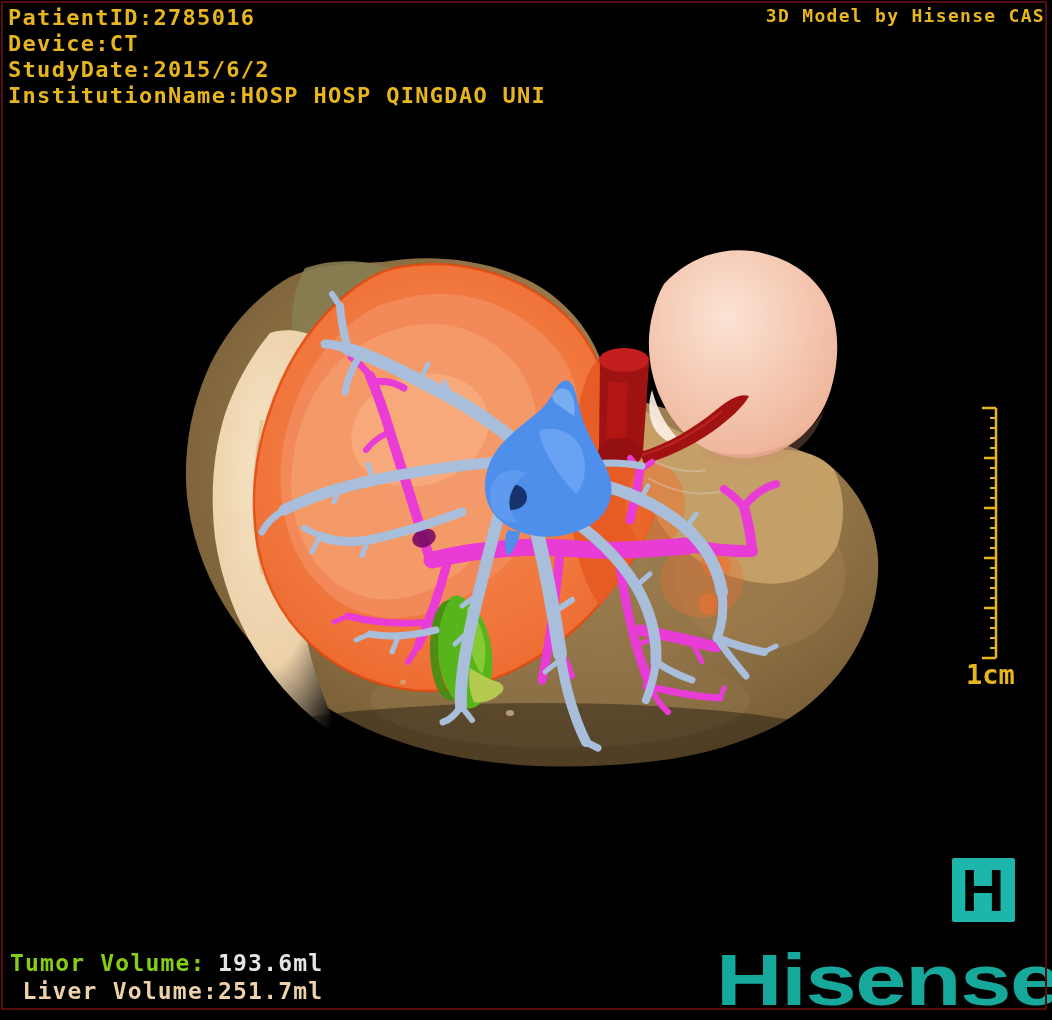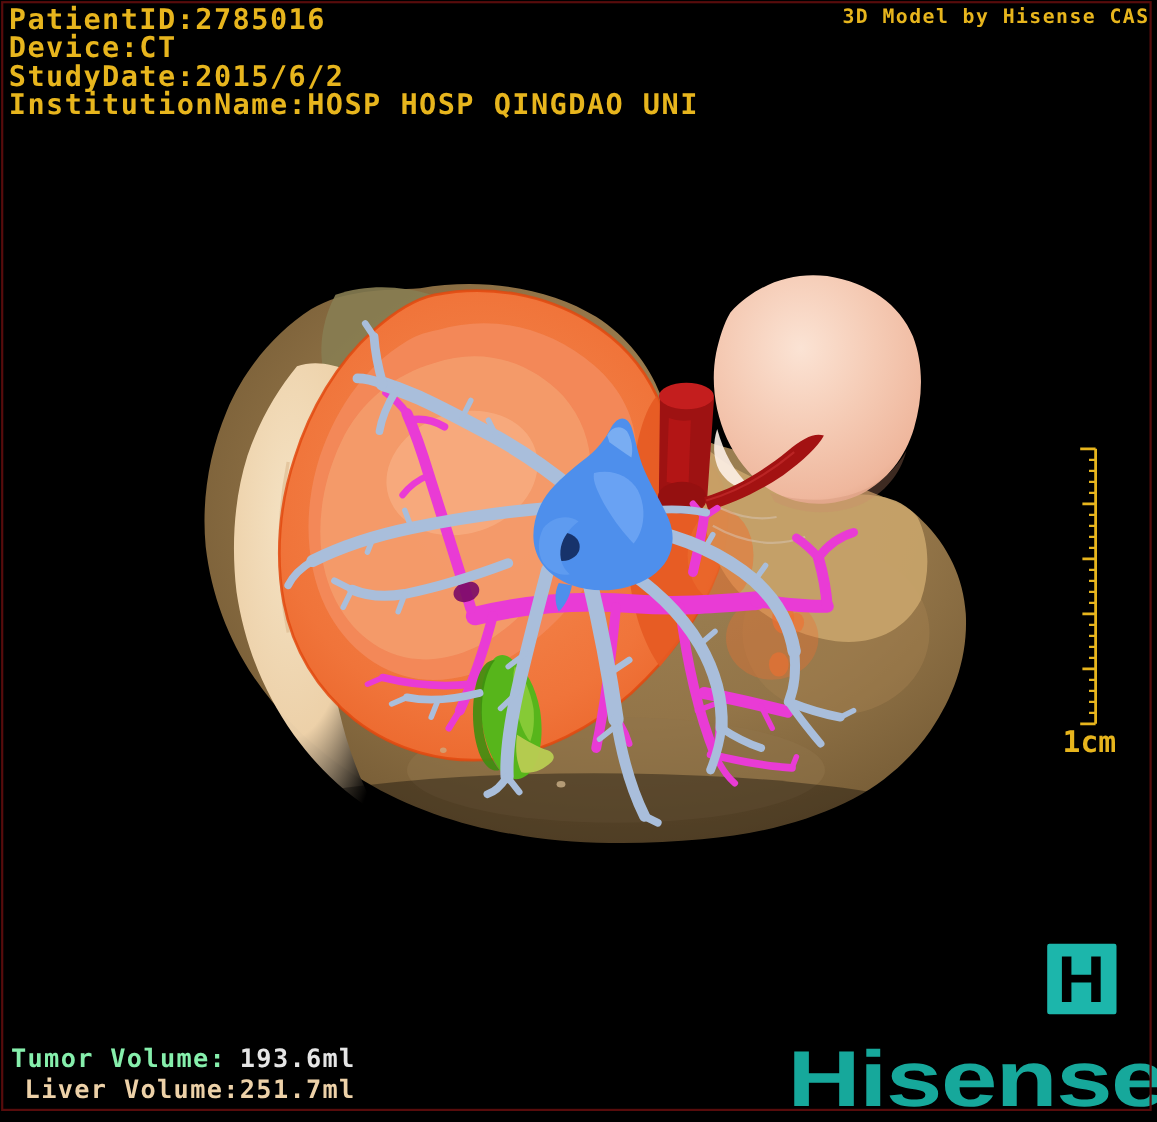--- a/index.html
+++ b/index.html
@@ -1,27 +1,27 @@
 <!DOCTYPE html>
 <html><head>
 <meta charset="utf-8">
 <style>
   html,body{margin:0;padding:0;background:#000;}
   #stage{position:relative;width:1052px;height:1020px;background:#000;overflow:hidden;
          font-family:"DejaVu Sans Mono","Liberation Mono",monospace;}
   #frame{position:absolute;left:1px;top:1px;width:1046px;height:1009px;
          border:2px solid #570C0C;box-sizing:border-box;pointer-events:none;z-index:40;}
   .overlay{position:absolute;z-index:30;}
-  #patient-info{left:8px;top:5px;font-size:26px;font-weight:700;letter-spacing:1.3px;
+  #patient-info{left:8px;top:5px;font-size:22px;font-weight:700;letter-spacing:1.3px;
                 line-height:26px;color:#E7B51D;}
   #watermark{right:7px;top:5px;font-size:18px;font-weight:700;letter-spacing:1.3px;color:#E7B51D;}
   #volumes{left:10px;top:949px;font-size:23px;font-weight:700;letter-spacing:1.2px;line-height:28px;}
   .vrow{white-space:nowrap;}
   .vlabel{display:inline-block;width:208px;}
-  #tumor-row .vlabel{color:#86efac;}
+  #tumor-row .vlabel{color:#84cc16;}
   #tumor-row .vvalue{color:#e5e5e5;text-align:right;}
   #liver-row .vlabel,#liver-row .vvalue{color:#EDD1A8;text-align:right;}
   #viewport{position:absolute;left:0;top:0;width:1052px;height:1020px;z-index:10;cursor:grab;}
   svg text.scale-text{font-family:"DejaVu Sans Mono","Liberation Mono",monospace;
                       font-size:27px;font-weight:700;}
   svg text.brand-word{font-family:"Liberation Sans","DejaVu Sans",sans-serif;font-weight:bold;
                       font-size:72px;letter-spacing:-1px;}
   svg text.brand-h{font-family:"Liberation Sans","DejaVu Sans",sans-serif;font-weight:bold;
                    font-size:60px;}
 </style>

